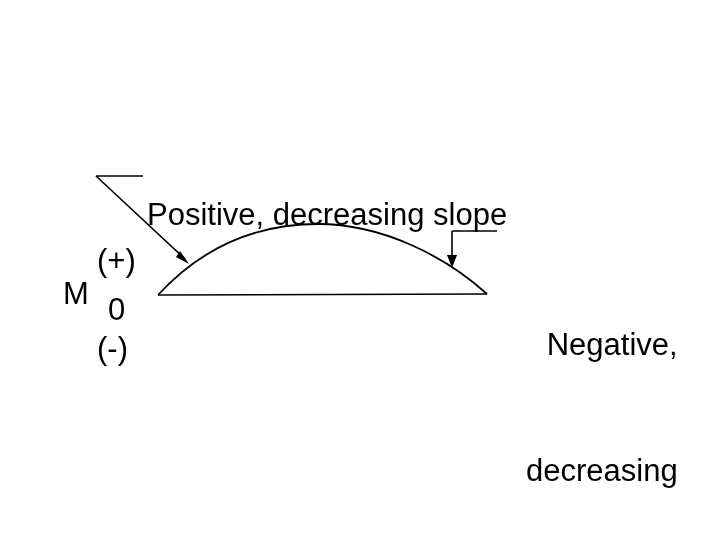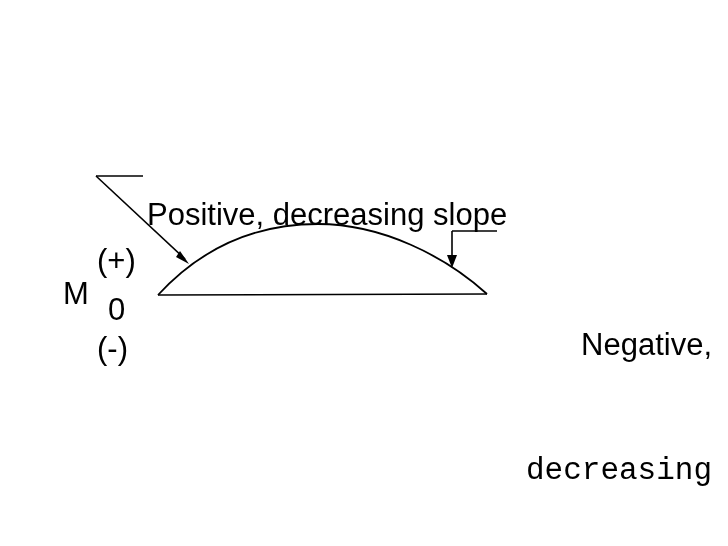--- a/index.html
+++ b/index.html
@@ -64,21 +64,20 @@
   
   #label-negative-slope {
     left: 493px;
     top: 240px;
     font-size: 31px;
     line-height: 42px;
   }
   #label-negative-slope .ind {
     display: block;
     padding-left: 33px;
-    font-family: Liberation Mono, monospace;
   }
   #label-negative-slope .first {
     display: block;
     padding-left: 0;
     text-align: right;
   }
 </style>
 </head>
 <body>
 

